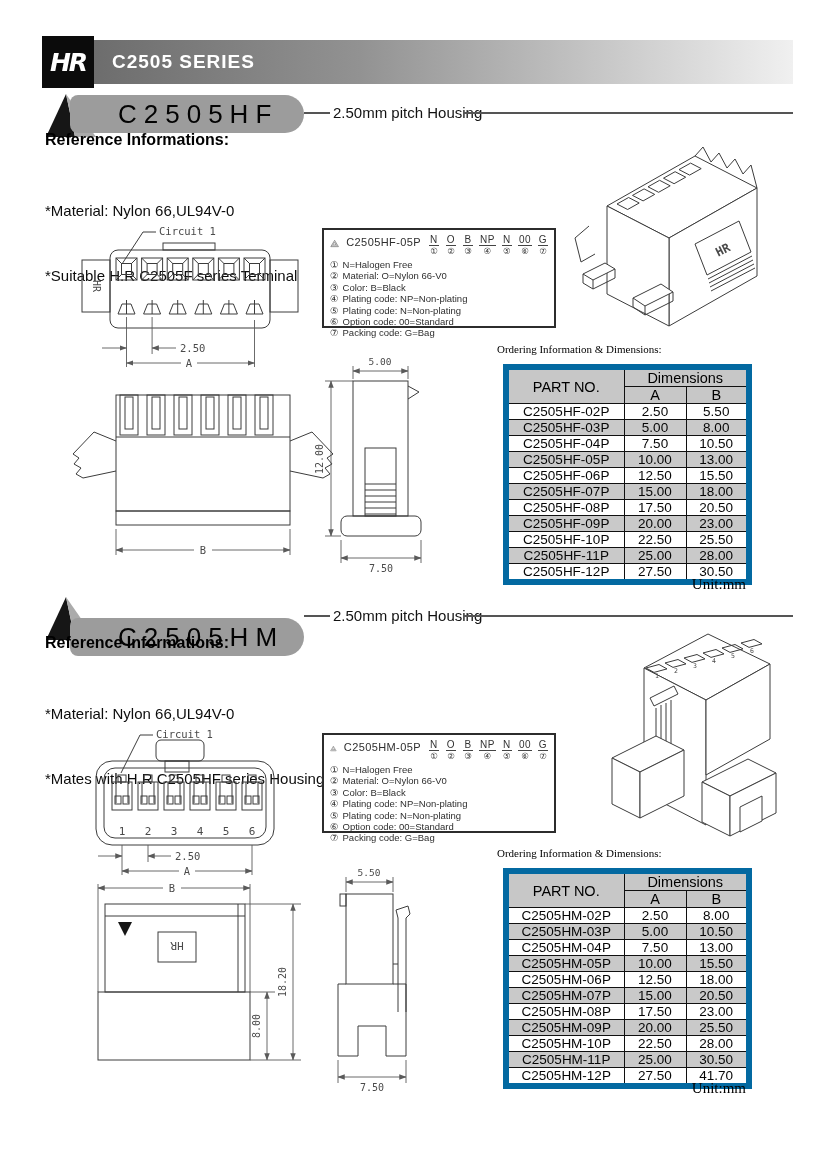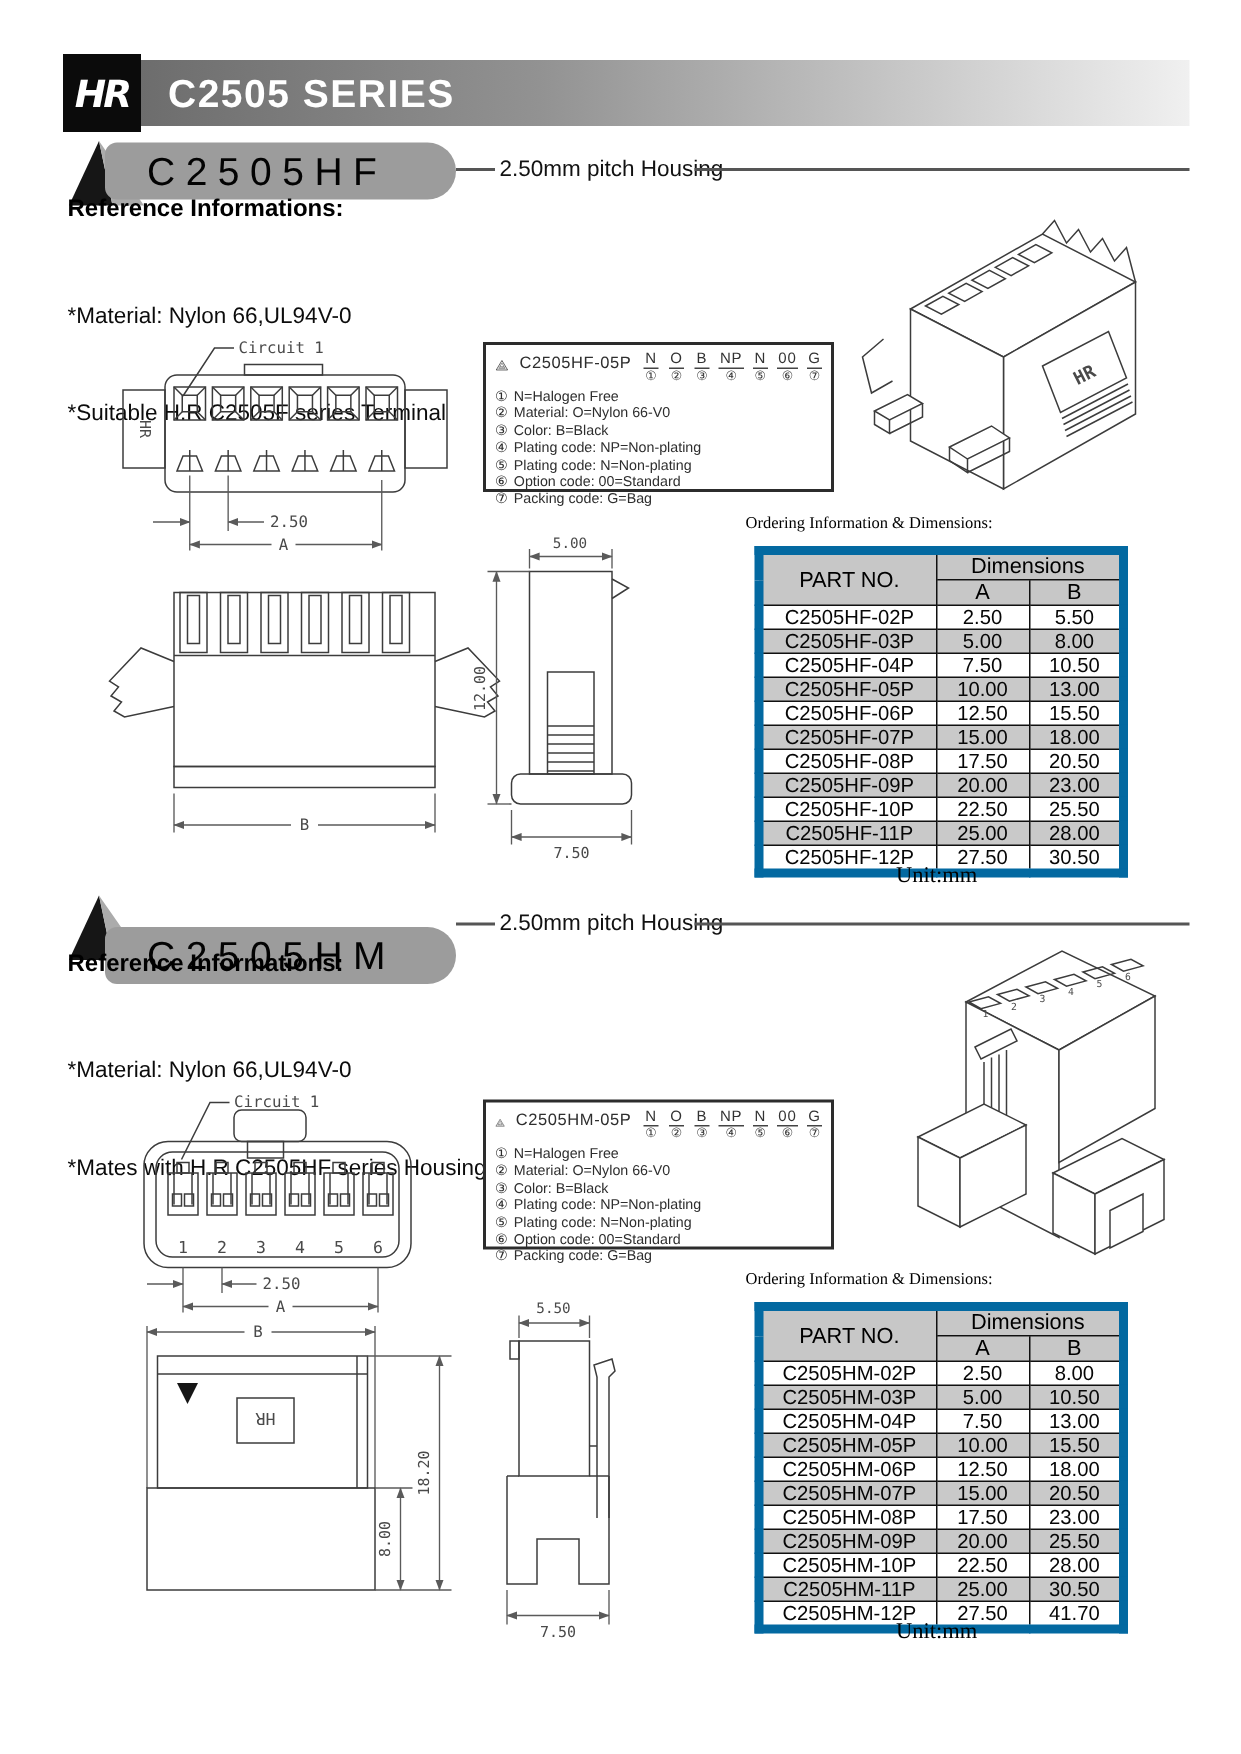--- a/index.html
+++ b/index.html
@@ -6,26 +6,26 @@
   html,body { background:#ffffff; }
   body { width:827px; height:1169px; position:relative; font-family:"Liberation Sans",sans-serif; overflow:hidden; }
   .abs { position:absolute; }
 
   
   .logo-box { left:42px; top:36px; width:52px; height:52px; background:#0b0b0b; display:flex; align-items:center; justify-content:center; }
   .logo-text { color:#fff; font-weight:bold; font-style:italic; font-size:25px; letter-spacing:-2px; font-family:"DejaVu Sans",sans-serif; }
   .header-bar { left:94px; top:40px; width:699px; height:44px;
     background:linear-gradient(90deg,#6d6d6d 0%,#929292 38%,#c6c6c6 72%,#f0f0f0 100%);
     display:flex; align-items:center; justify-content:space-between; padding:0 8px 0 18px; }
-  .series-title { font-size:26px; font-weight:bold; color:#ffffff; letter-spacing:1px; }
+  .series-title { font-size:19px; font-weight:bold; color:#ffffff; letter-spacing:1px; }
   .header-sub { font-size:16.5px; color:#0f0f0f; }
 
   
   .pill { height:38px; background:#9c9c9c; border-radius:8px 19px 19px 8px; display:flex; align-items:center;
-          padding-left:28px; font-size:26px; letter-spacing:7px; color:#030303; width:234px; }
+          padding-left:48px; font-size:26px; letter-spacing:7px; color:#030303; width:234px; }
   .tagline { font-size:15px; color:#121212; }
   .hline { background:#555; height:1.5px; }
 
   
   .ref-h { font-size:16px; font-weight:bold; color:#000; }
   .ref-items { font-size:15px; color:#0c0c0c; line-height:21.5px; white-space:pre; }
 
   
   .obox { width:234px; height:100px; border:2px solid #2c2c2c; background:#fff; padding:4px 5px 2px 6px; color:#333; }
   .obox-head { display:flex; align-items:flex-start; }
@@ -39,21 +39,21 @@
   .leg-num { font-family:"DejaVu Sans",sans-serif; }
 
   
   .t-title { font-family:Liberation Serif, serif; font-size:11px; color:#000; }
   .dim-table { border-collapse:collapse; border:6px solid #0369a1; background:#fff; table-layout:fixed; }
   .dim-table th, .dim-table td { border:1px solid #101010; text-align:center; font-weight:normal; padding:0; }
   .dim-table th { background:#c7c7c7; font-size:14.5px; }
   .dim-table td { font-size:13.5px; height:16px; line-height:15px; color:#060606; }
   .dim-table tbody tr:nth-child(even) { background:#c9c9c9; }
   .hrow1 { height:17px; } .hrow2 { height:15px; }
-  .unit { font-family:"Liberation Serif",serif; font-size:15px; text-align:center; width:243px; color:#000; }
+  .unit { font-family:"Liberation Serif",serif; font-size:15px; text-align:right; width:243px; color:#000; }
 
   
   .draw text { font-family:"DejaVu Sans Mono",monospace; fill:#4a4a4a; stroke:none; }
   .draw .ln  { stroke:#3c3c3c; stroke-width:1; fill:none; }
   .draw .dim { stroke:#5a5a5a; stroke-width:0.9; fill:none; }
   .draw .face { fill:#ffffff; stroke:#3c3c3c; stroke-width:1; }
   .draw .solid { fill:#161616; stroke:none; }
 </style>
 </head>
 <body>

